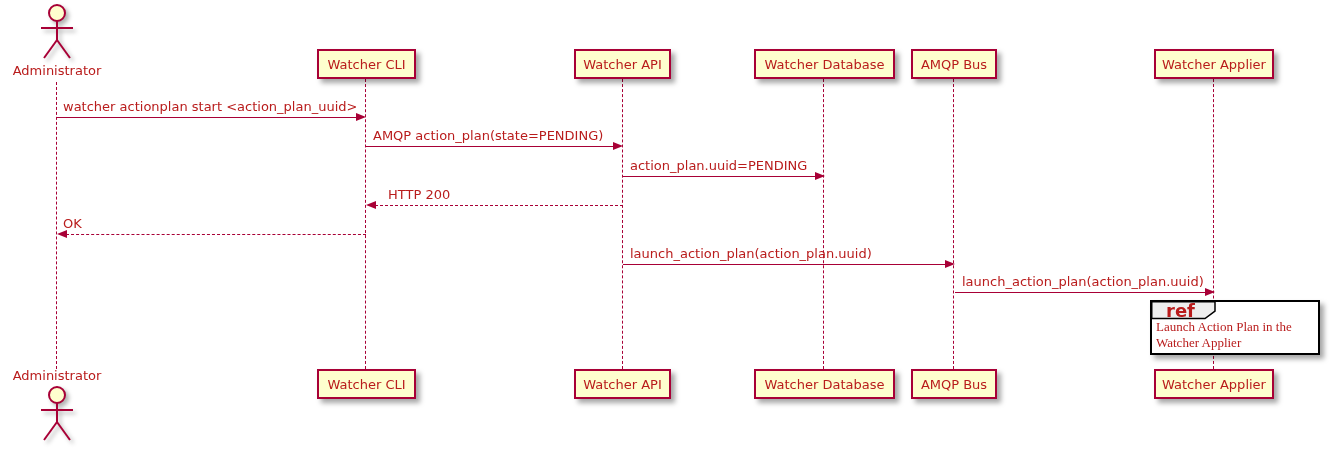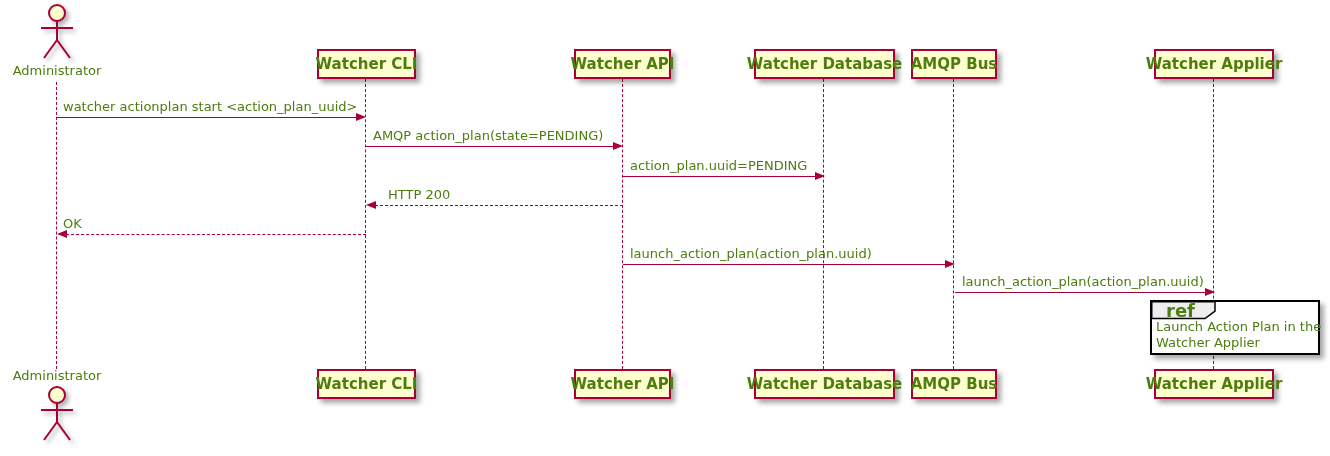--- a/index.html
+++ b/index.html
@@ -2,41 +2,40 @@
 <html style="--accent: #A80036; --participant-fill: #FEFECE; --ref-border: #000000; --ref-header-fill: #EEEEEE; --background: #FFFFFF;"><head>
 <meta charset="utf-8">
 <style>
   html, body { margin: 0; padding: 0; background: var(--background, #FFFFFF); }
   .canvas {
     position: relative;
     width: 1330px;
     height: 456px;
     background: var(--background, #FFFFFF);
     font-family: "DejaVu Sans", "Liberation Sans", sans-serif;
-    color: #4d7c0f;
+    color: #b91c1c;
     overflow: hidden;
   }
   .lifeline {
     position: absolute;
     width: 0;
     border-left: 1px dashed var(--accent, #A80036);
   }
   .pbox {
     position: absolute;
     height: 30px;
     box-sizing: border-box;
     background: var(--participant-fill, #FEFECE);
     border: 2px solid var(--accent, #A80036);
     box-shadow: 4px 4px 5px rgba(0,0,0,0.35);
     display: flex;
     align-items: center;
     justify-content: center;
-    font-size: 15px;
+    font-size: 13px;
     white-space: nowrap;
-    font-weight: bold;
   }
   .actor-label {
     position: absolute;
     width: 112px;
     text-align: center;
     font-size: 13px;
     white-space: nowrap;
   }
   .actor-svg { position: absolute; filter: drop-shadow(3px 3px 2px rgba(0,0,0,0.3)); }
   .actor-svg line { stroke: var(--accent, #A80036); stroke-width: 2; }
@@ -65,21 +64,21 @@
     background: #FFFFFF;
     border: 2px solid var(--ref-border, #000000);
     box-shadow: 4px 4px 5px rgba(0,0,0,0.35);
   }
   .ref-pentagon { position: absolute; left: -1px; top: -1px; }
   .ref-pentagon path { fill: var(--ref-header-fill, #EEEEEE); stroke: var(--ref-border, #000000); stroke-width: 1.5; }
   .ref-keyword {
     position: absolute; left: 14px; top: 0;
     font-weight: bold; font-size: 18px; line-height: 17px;
   }
-  .ref-line { position: absolute; left: 4px; font-size: 13px; line-height: 16px; white-space: nowrap; }
+  .ref-line { position: absolute; left: 4px; font-size: 13px; line-height: 16px; white-space: nowrap; font-family: Liberation Serif, serif; }
 </style>
 </head>
 <body>
 
 <div class="canvas">
 
   <div class="lifeline" style="left:56px;  top:82px; height:287px;"></div>
   <div class="lifeline" style="left:365px; top:79px; height:290px;"></div>
   <div class="lifeline" style="left:622px; top:79px; height:290px;"></div>
   <div class="lifeline" style="left:823px; top:79px; height:290px;"></div>

